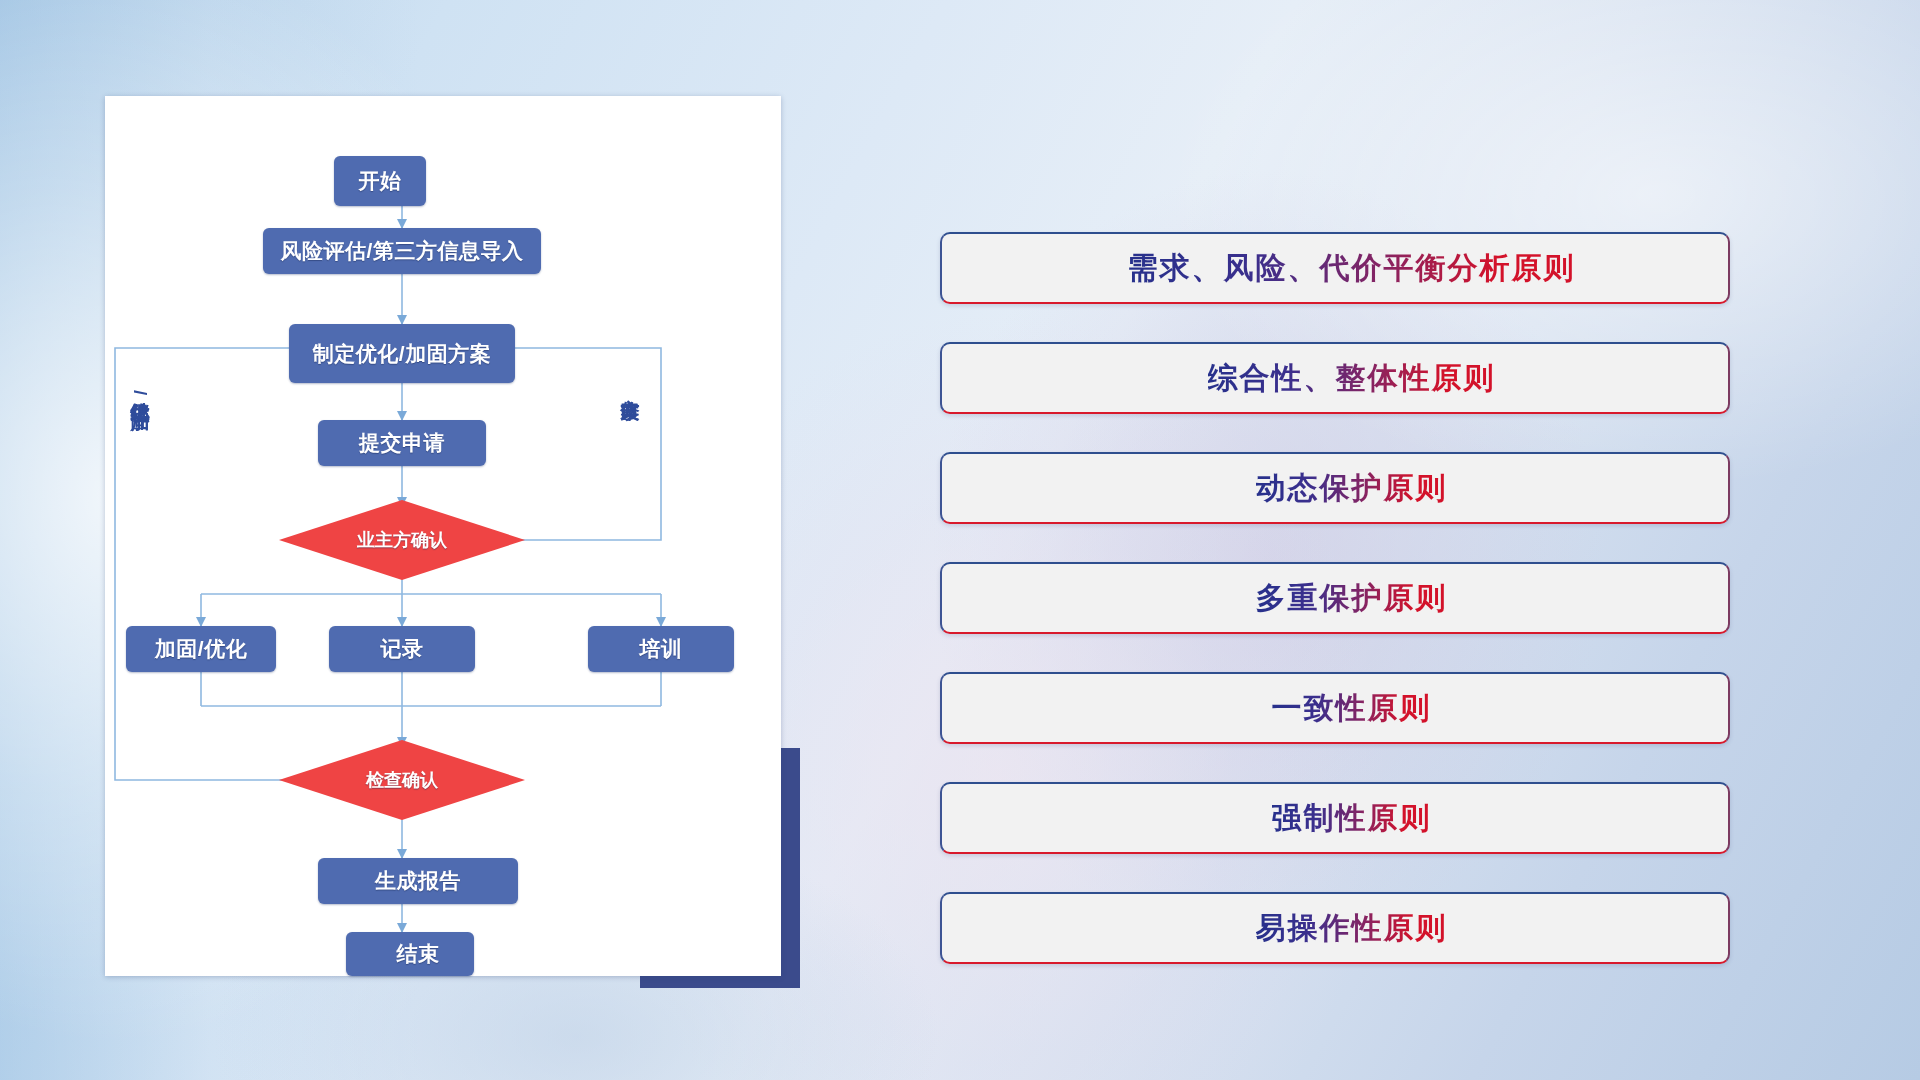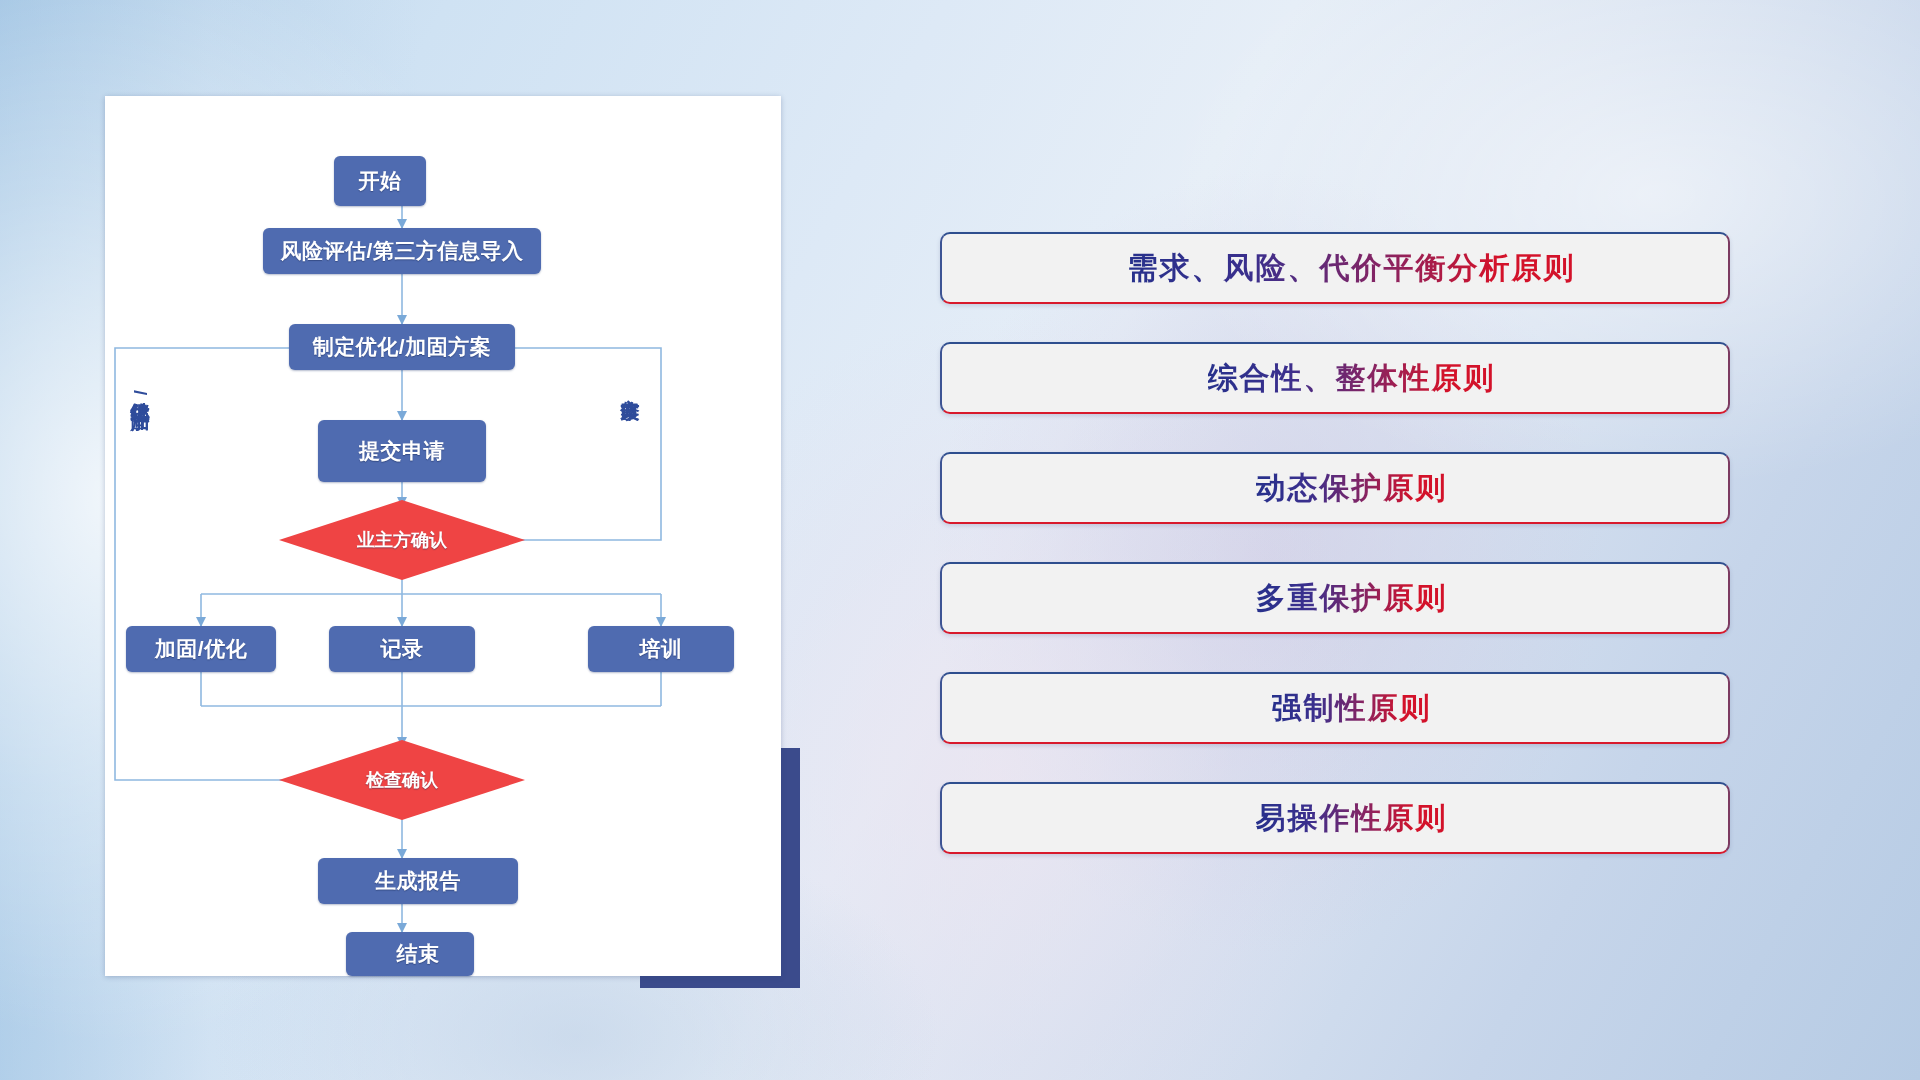--- a/index.html
+++ b/index.html
@@ -171,23 +171,23 @@
           <path d="M249,684 L10,684 L10,252 L243,252" marker-end="url(#ah)"></path>
 
           <path d="M392,444 L556,444 L556,252 L356,252" marker-end="url(#ah)"></path>
         </g>
       </svg>
 
       <div class="node" style="left:229px;top:60px;width:92px;height:50px;font-size:21px;">开始</div>
 
       <div class="node" style="left:158px;top:132px;width:278px;height:46px;font-size:21px;">风险评估/第三方信息导入</div>
 
-      <div class="node" style="left:184px;top:228px;width:226px;height:46px;font-size:21px;">制定优化/加固方案</div>
-
-      <div class="node" style="left:213px;top:324px;width:168px;height:62px;font-size:21px;">提交申请</div>
+      <div class="node" style="left:184px;top:228px;width:226px;height:59px;font-size:21px;">制定优化/加固方案</div>
+
+      <div class="node" style="left:213px;top:324px;width:168px;height:46px;font-size:21px;">提交申请</div>
 
       <div class="diamond" style="left:174px;top:404px;width:246px;height:80px;font-size:18px;">业主方确认</div>
 
       <div class="node" style="left:21px;top:530px;width:150px;height:46px;font-size:21px;">加固/优化</div>
 
       <div class="node" style="left:224px;top:530px;width:146px;height:46px;font-size:21px;">记录</div>
 
       <div class="node" style="left:483px;top:530px;width:146px;height:46px;font-size:21px;">培训</div>
 
       <div class="diamond" style="left:174px;top:644px;width:246px;height:80px;font-size:18px;">检查确认</div>
@@ -218,20 +218,23 @@
     </div>
 
     <div class="pcard">
       <span class="pcard-text">动态保护原则</span>
     </div>
 
     <div class="pcard">
       <span class="pcard-text">多重保护原则</span>
     </div>
 
+    <div class="pcard">
+      <span class="pcard-text">一致性原则</span>
+    </div>
 
     <div class="pcard">
       <span class="pcard-text">强制性原则</span>
     </div>
 
     <div class="pcard">
       <span class="pcard-text">易操作性原则</span>
     </div>
 
   </div>

